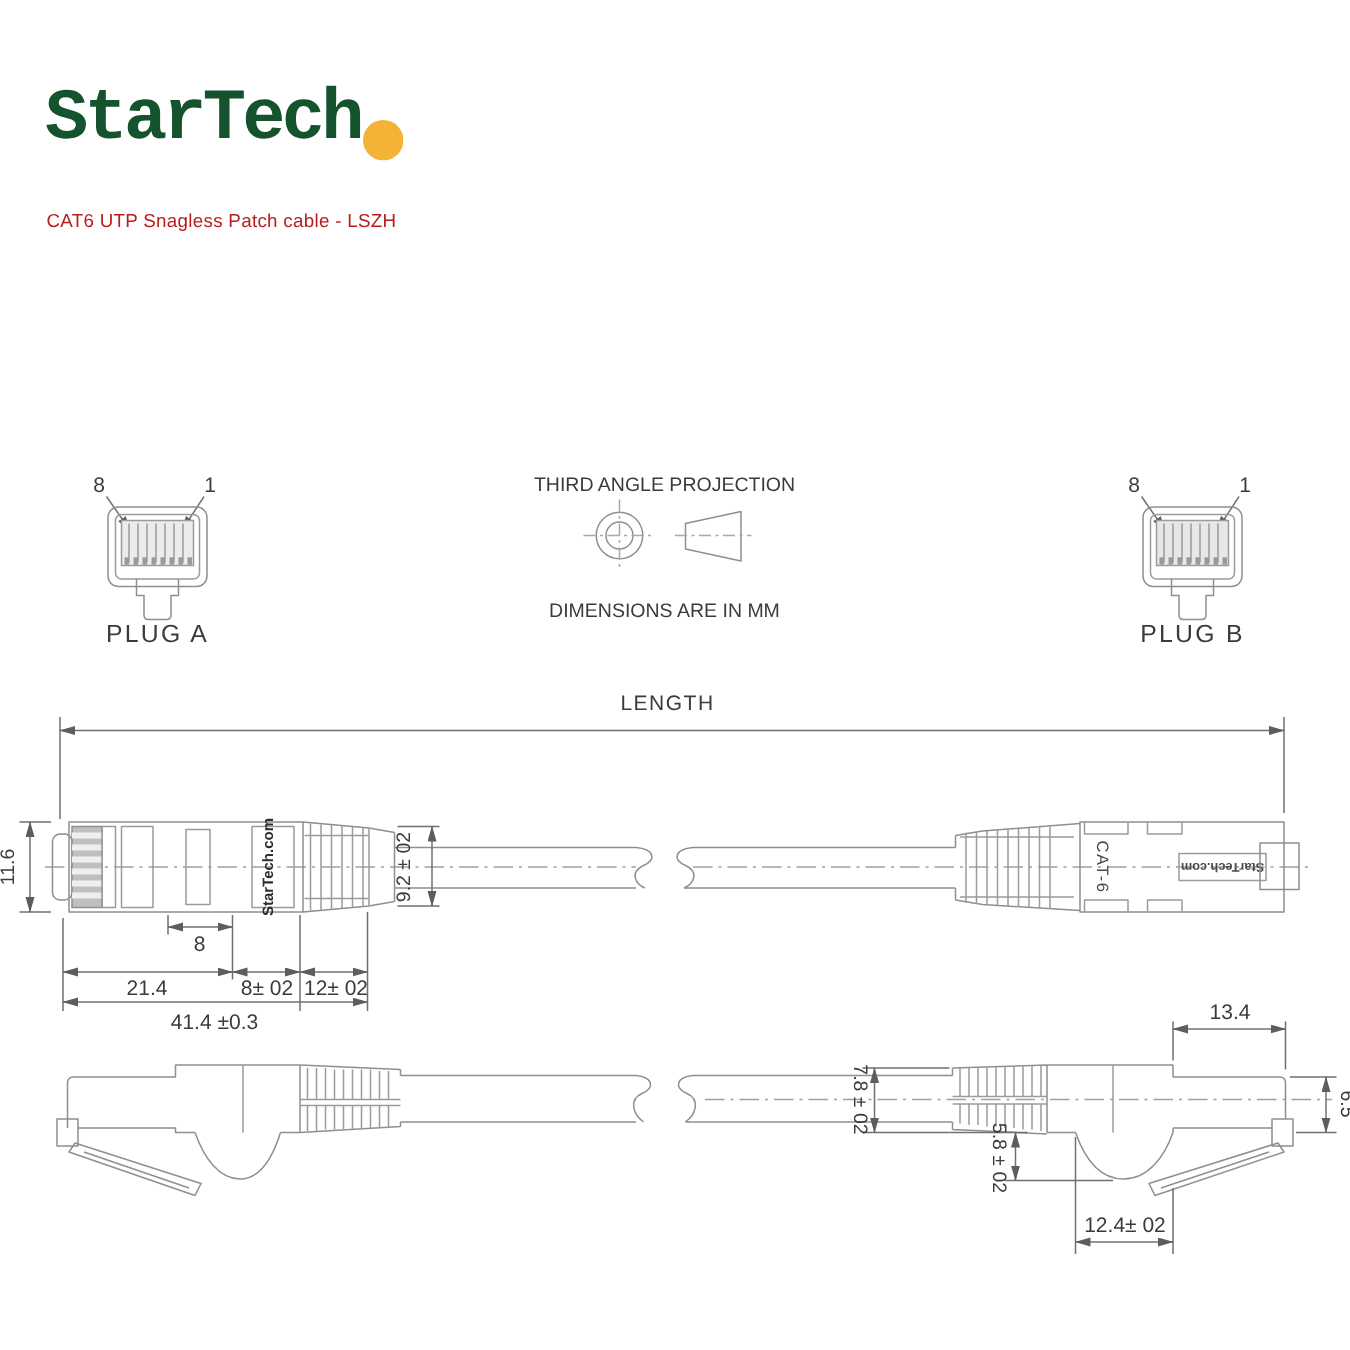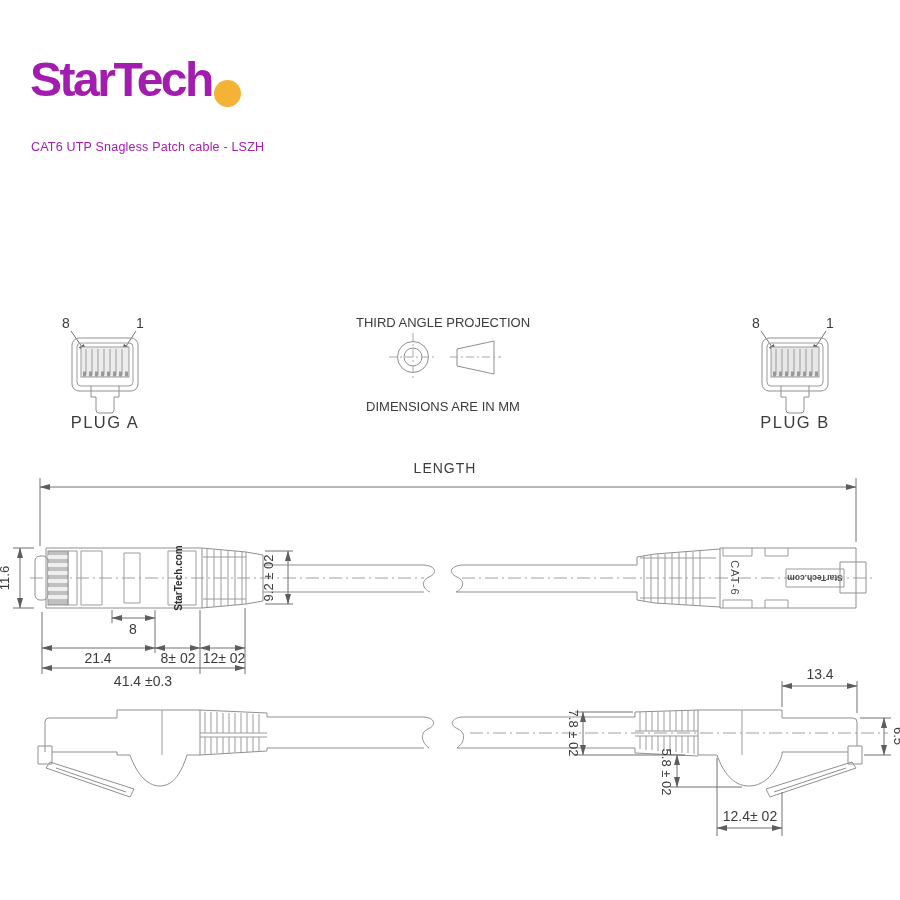--- a/index.html
+++ b/index.html
@@ -1,21 +1,21 @@
 <!DOCTYPE html>
 <html><head>
 <meta charset="utf-8">
 <style>
   html,body{margin:0;padding:0;background:#fff;}
   body{width:900px;height:900px;position:relative;font-family:"Liberation Sans",sans-serif;overflow:hidden;}
-  .logo{position:absolute;left:30px;top:56px;display:flex;align-items:flex-end;color:#a21caf;
-        font-weight:bold;font-size:48px;letter-spacing:-2.5px;line-height:1;}
+  .logo{position:absolute;left:30px;top:56px;display:flex;align-items:flex-end;color:#14532d;
+        font-weight:bold;font-size:48px;letter-spacing:-2.5px;line-height:1;font-family:Liberation Mono, monospace;}
   .logo span{display:inline-block;}
   .logo .dotsvg{margin:0 1px -3px 2px;}
-  .subtitle{position:absolute;left:31px;top:140px;font-size:12.5px;color:#a21caf;letter-spacing:.2px;}
+  .subtitle{position:absolute;left:31px;top:140px;font-size:12.5px;color:#b91c1c;letter-spacing:.2px;}
   svg.drawing{position:absolute;left:0;top:0;}
   .s{fill:none;stroke:#8f8f8f;stroke-width:1;stroke-linejoin:round;}
   .s2{fill:none;stroke:#9b9b9b;stroke-width:1;stroke-linejoin:round;}
   .d{fill:none;stroke:#707070;stroke-width:1;}
   .cl{fill:none;stroke:#a0a0a0;stroke-width:1;stroke-dasharray:13 4 2 4;}
   .ch{fill:none;stroke:#a8a8a8;stroke-width:1;stroke-dasharray:8 3 2 3;}
   text{font-family:"Liberation Sans",sans-serif;fill:#3b3b3b;}
   .t14{font-size:14px;} .t13{font-size:13px;}
   .t16{font-size:16.5px;letter-spacing:1.5px;}
   .tb{font-size:10px;font-weight:bold;fill:#2e2e2e;}

